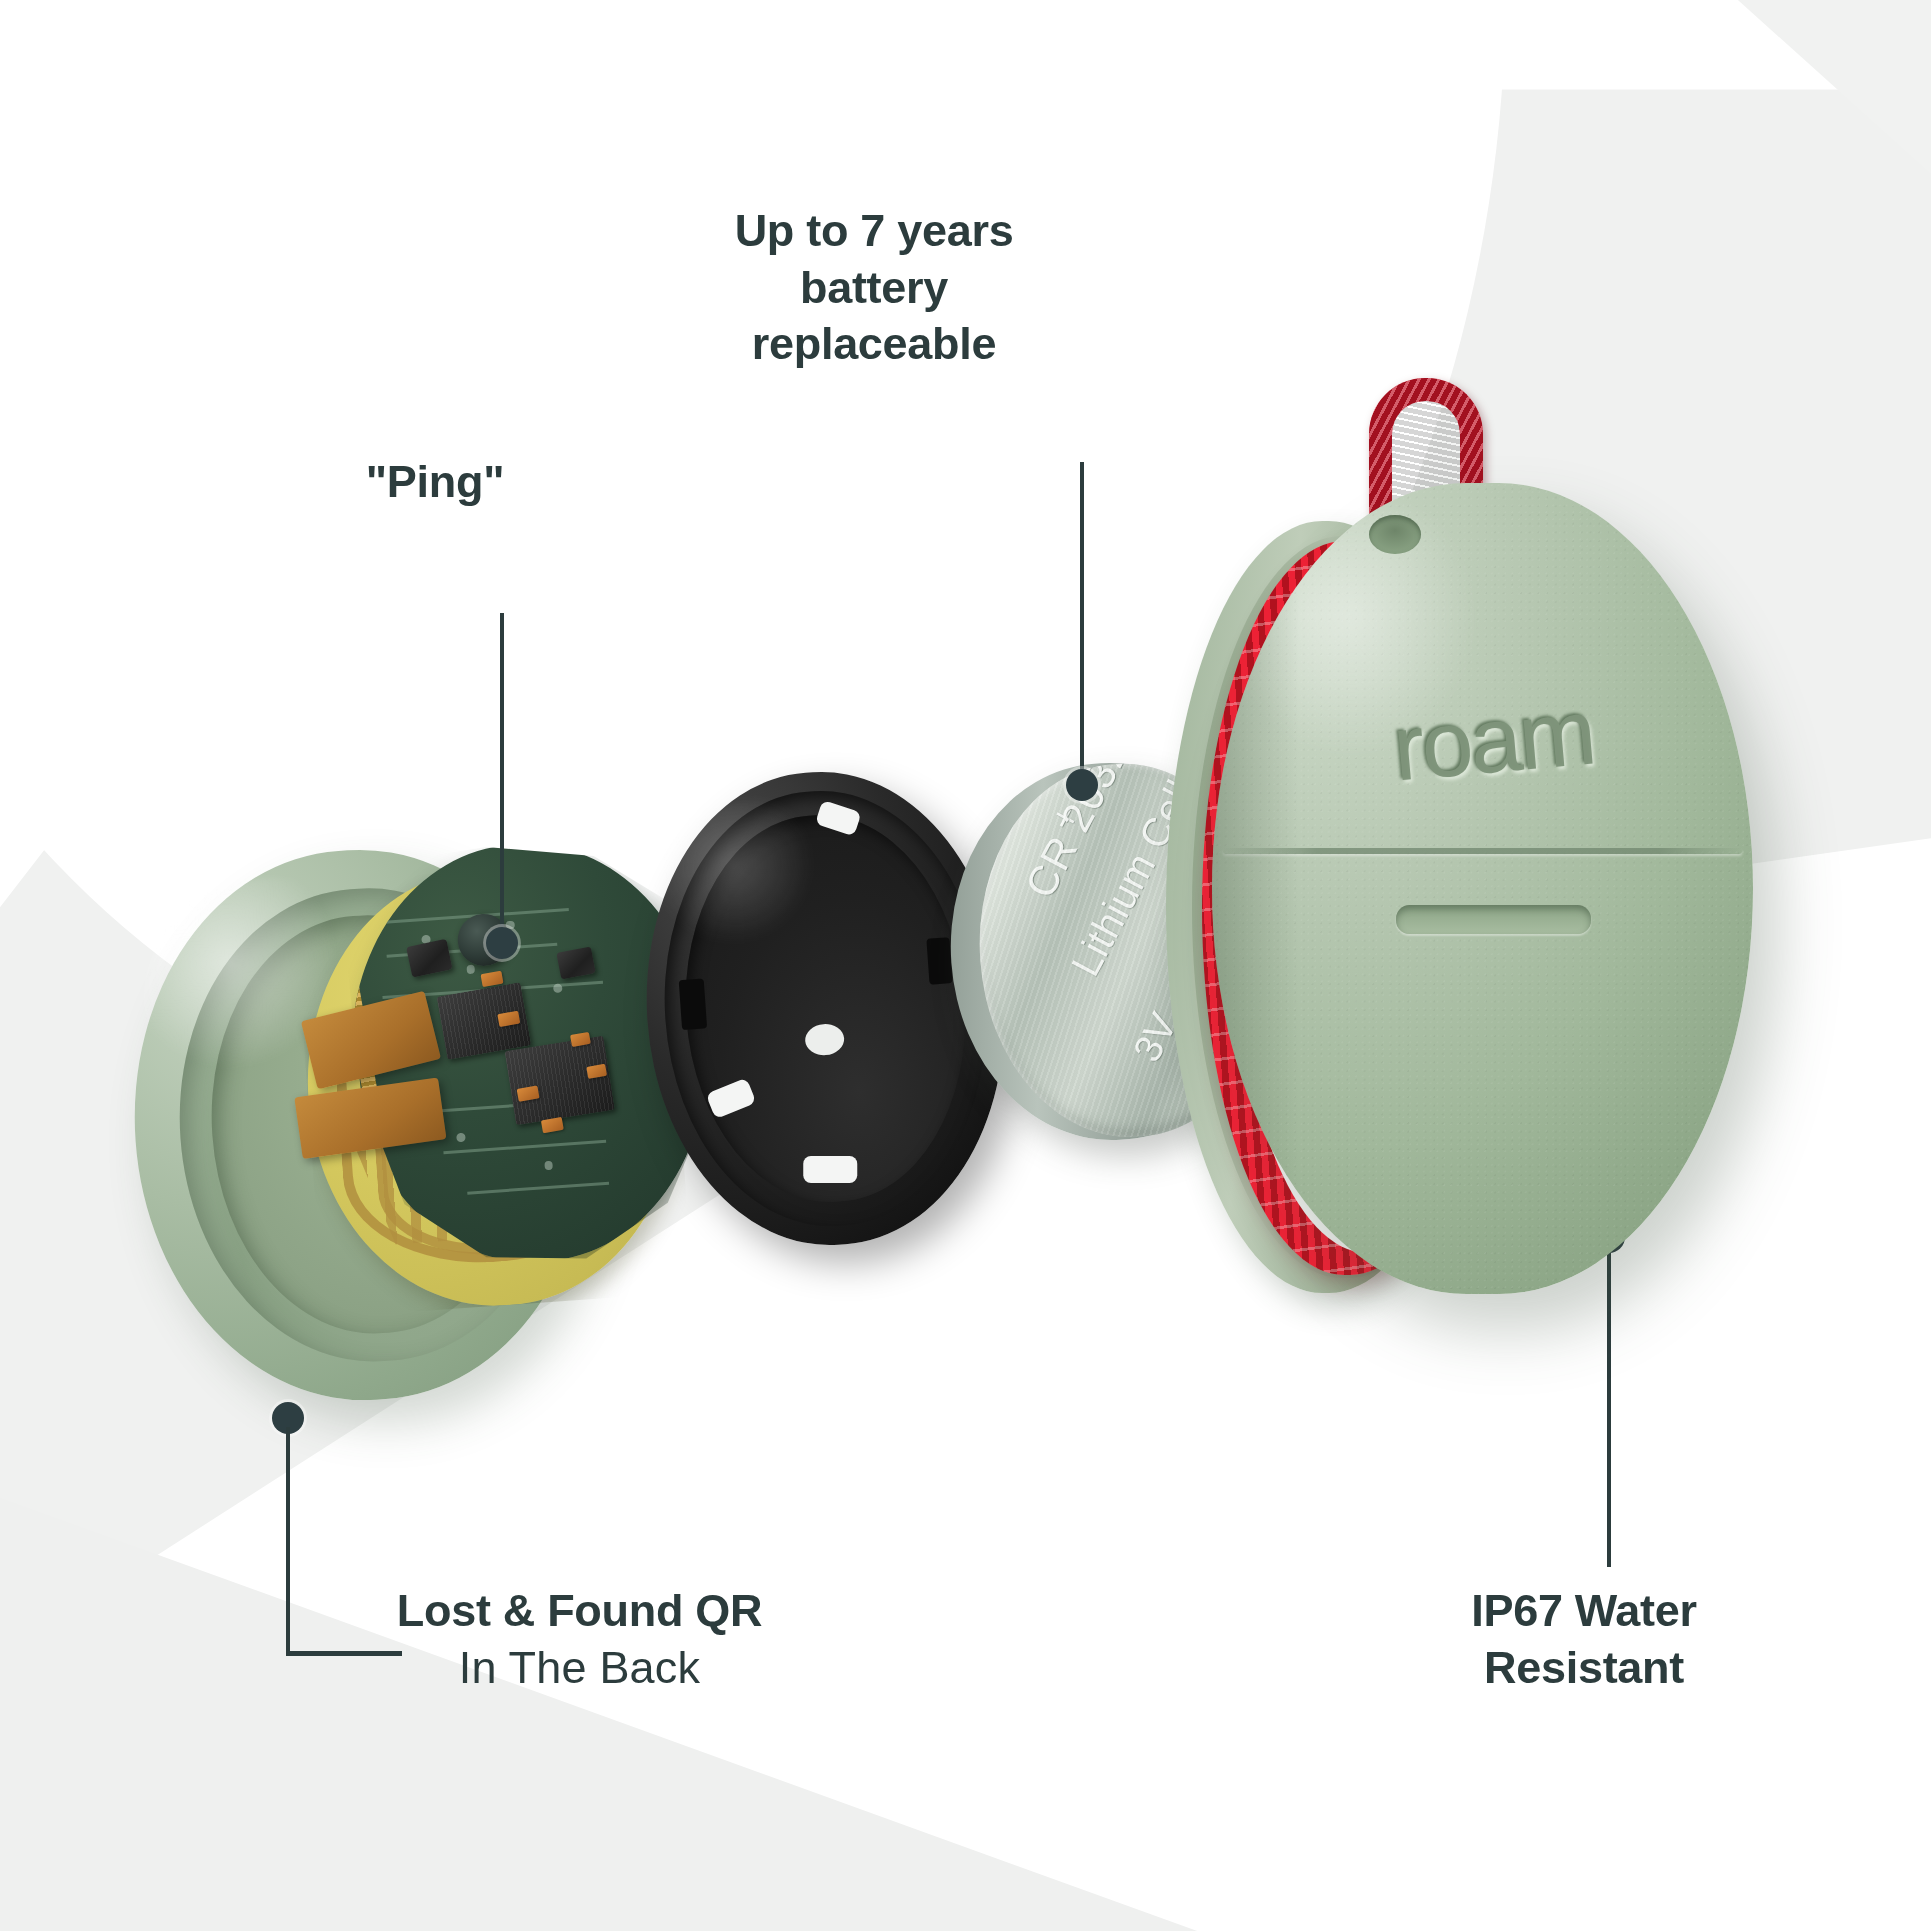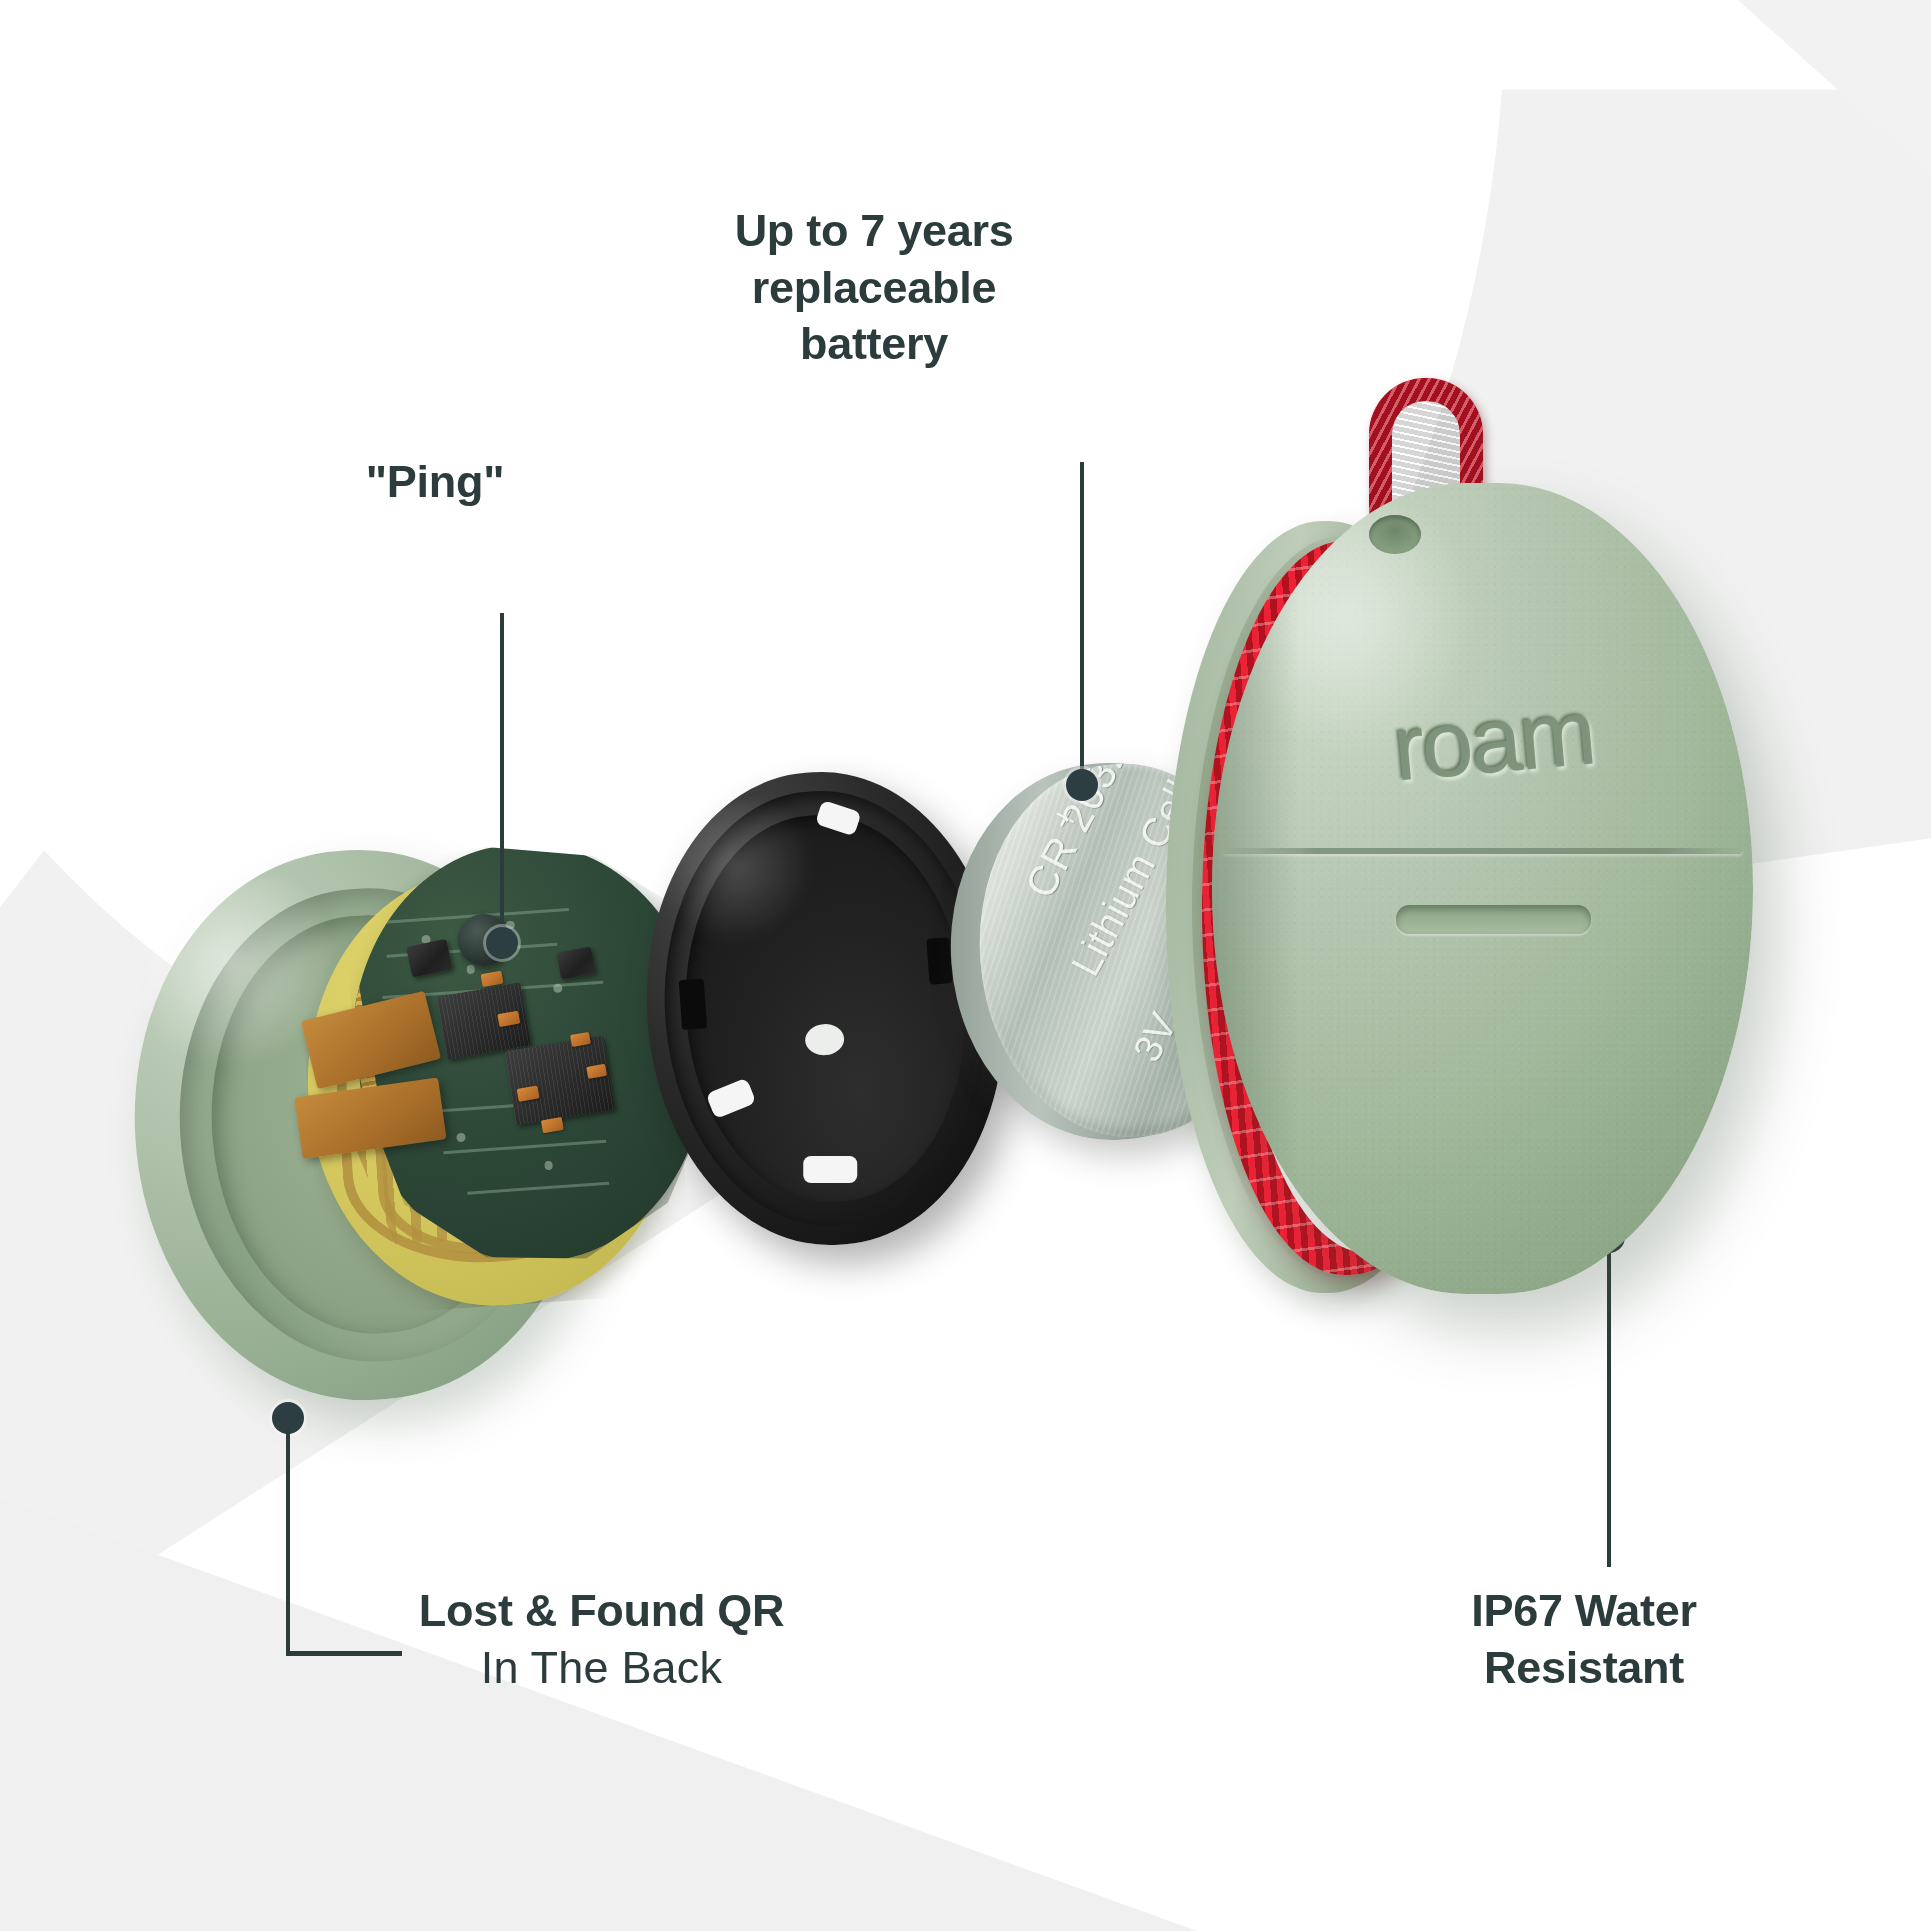--- a/index.html
+++ b/index.html
@@ -571,37 +571,37 @@
         <div class="seam"></div>
         <div class="grip"></div>
         <div class="edge-shadow"></div>
       </div>
     </div>
 
   </div>
 
   <div class="callout ta-center" style="left:681px; top:203px; width:386px;">
     <div class="line">Up to 7 years</div>
+    <div class="line">battery</div>
     <div class="line">replaceable</div>
-    <div class="line">battery</div>
   </div>
   <div class="leader" style="left:1072px; top:462px; width:39px; height:338px;">
     <div class="seg-v" style="left:7.7px; top:0; height:321px;"></div>
     <div class="dot" style="left:-5.8px; top:307px;"></div>
   </div>
 
   <div class="callout ta-center" style="left:232px; top:454px; width:406px;">
     <div class="line">"Ping"</div>
   </div>
   <div class="leader" style="left:492px; top:613px; width:39px; height:348px;">
     <div class="seg-v" style="left:7.7px; top:0; height:326px;"></div>
     <div class="dot" style="left:-5.8px; top:314px;"></div>
   </div>
 
-  <div class="callout ta-center" style="left:389px; top:1583px; width:425px;">
+  <div class="callout ta-center" style="left:367px; top:1583px; width:425px;">
     <div class="line">Lost &amp; Found QR</div>
     <div class="line sub">In The Back</div>
   </div>
   <div class="leader" style="left:272px; top:1402px; width:126px; height:261px;">
     <div class="dot" style="left:0px;  top:0px;"></div>
     <div class="seg-v" style="left:13.5px; top:25px; height:227px;"></div>
     <div class="seg-h" style="left:13.5px; top:249px; width:116px;"></div>
   </div>
 
   <div class="callout ta-center" style="left:1381px; top:1583px; width:406px;">

